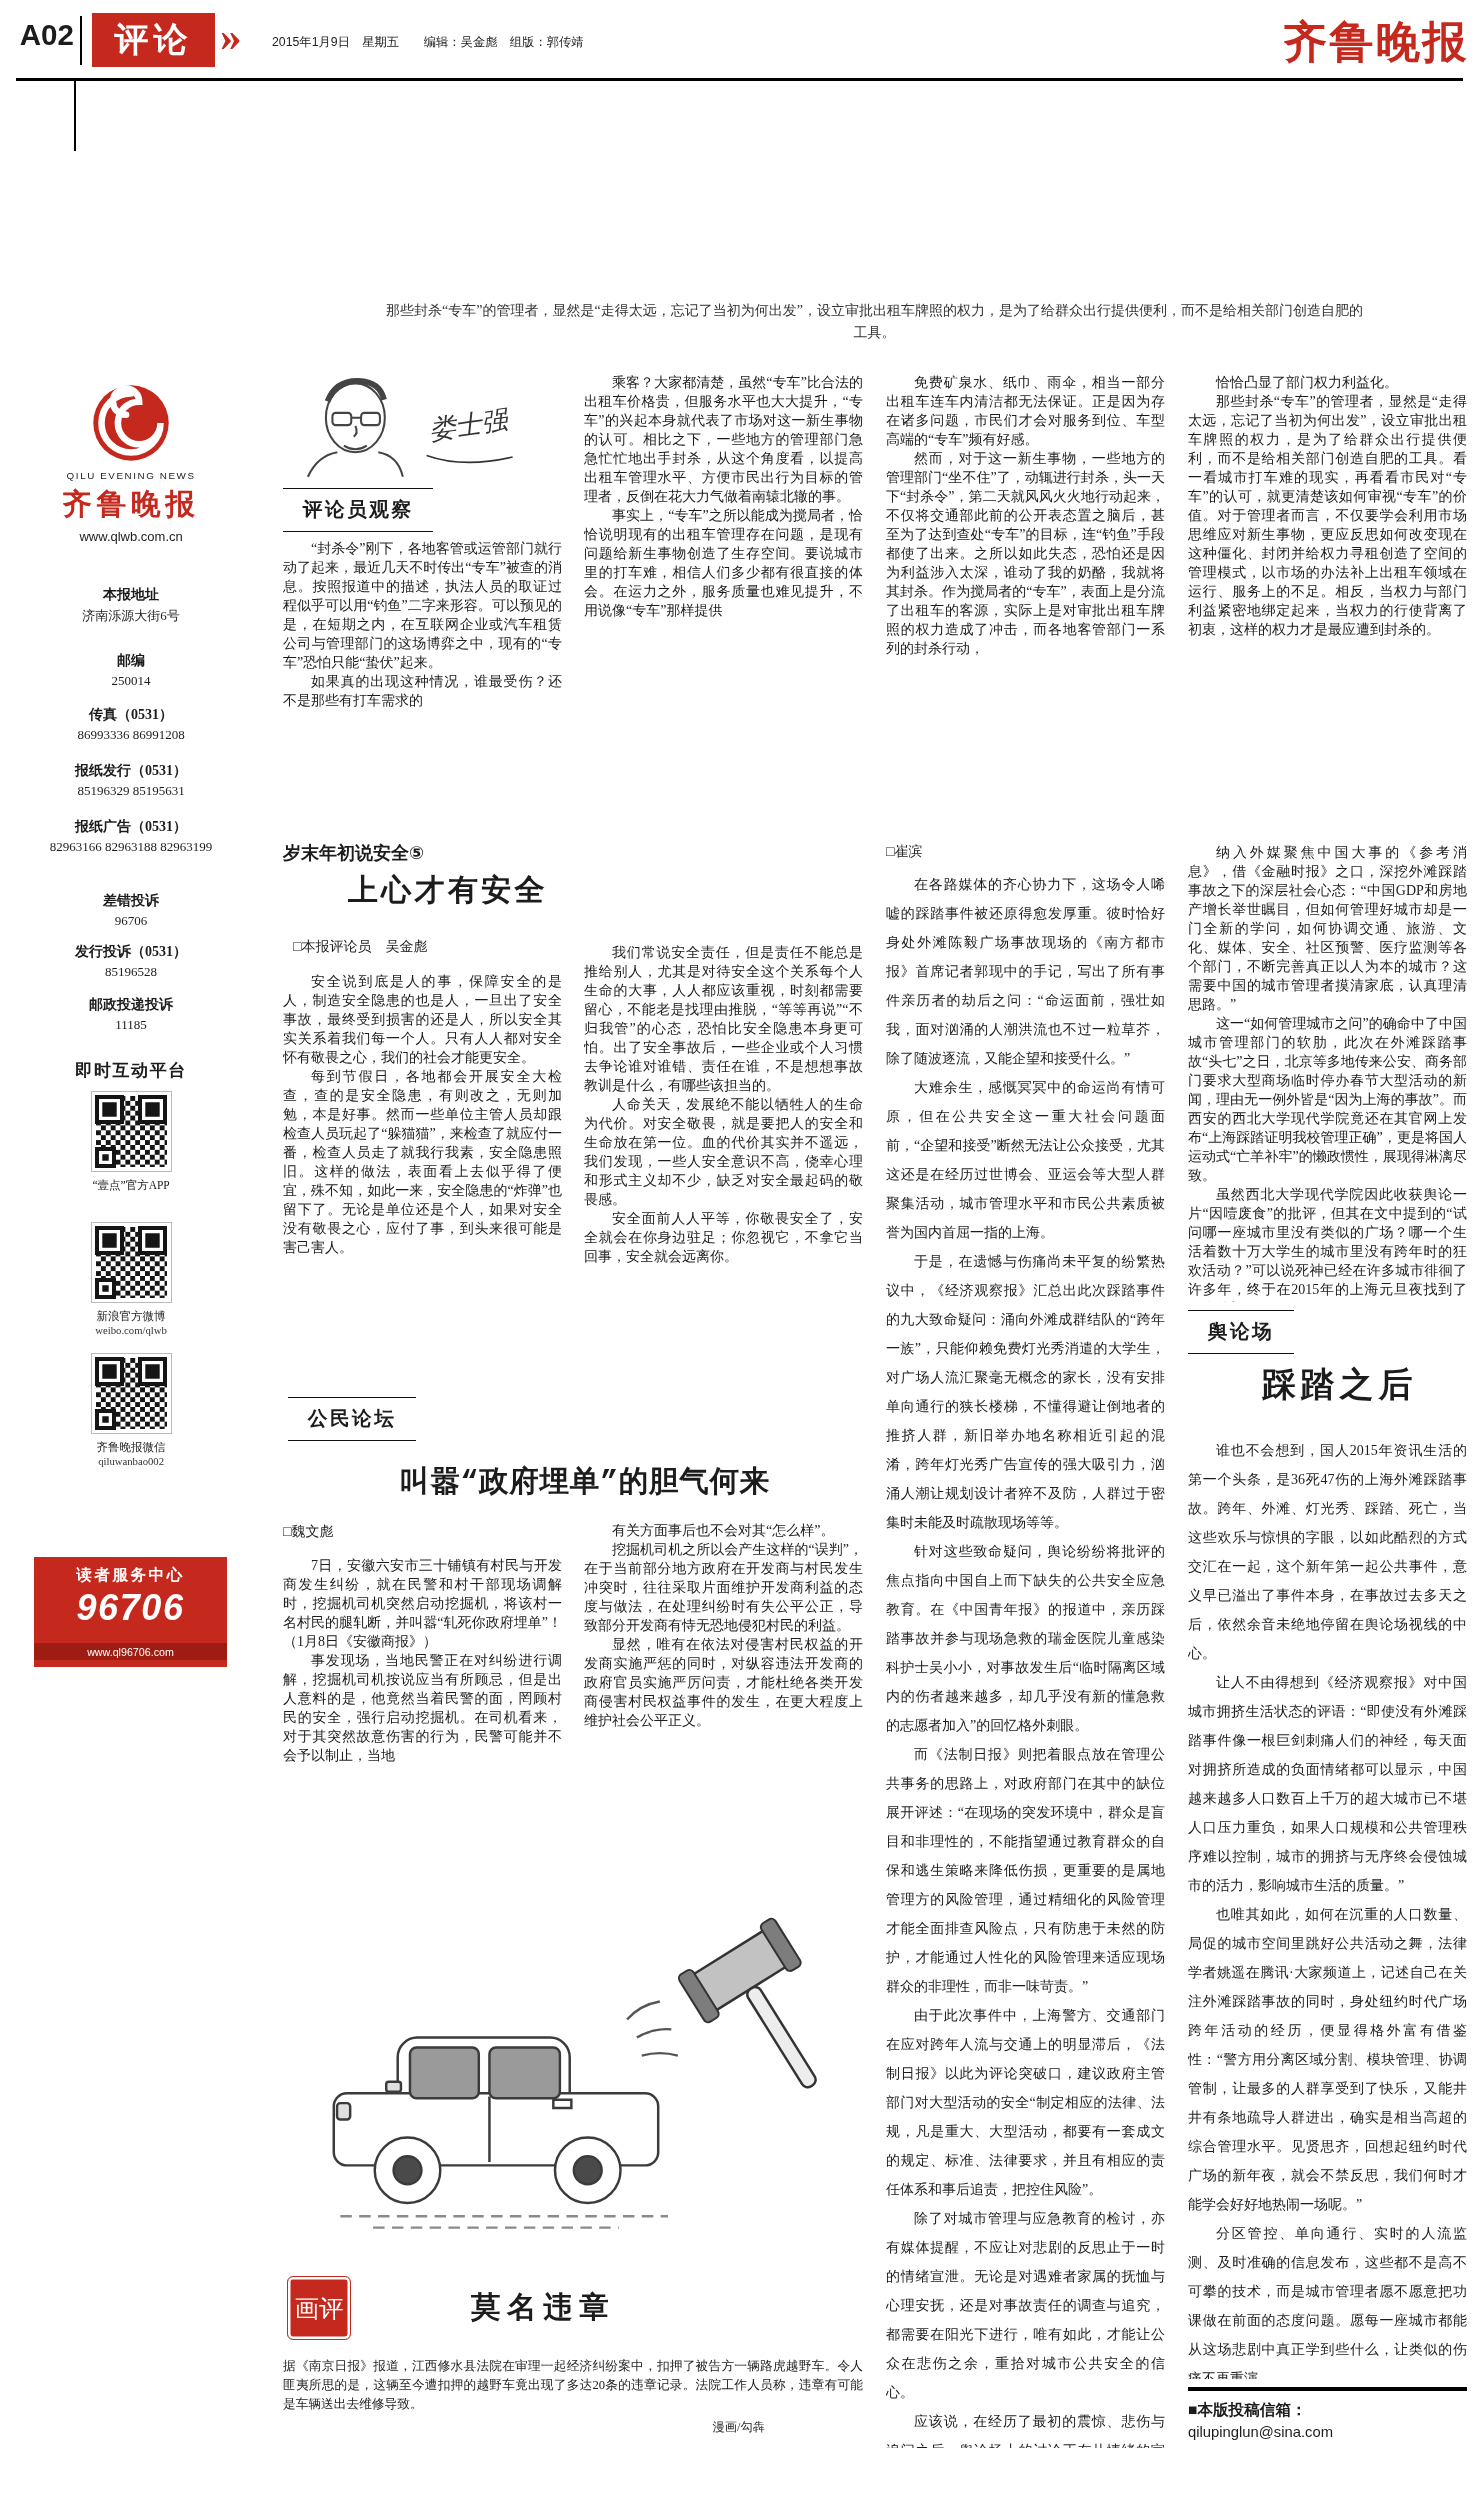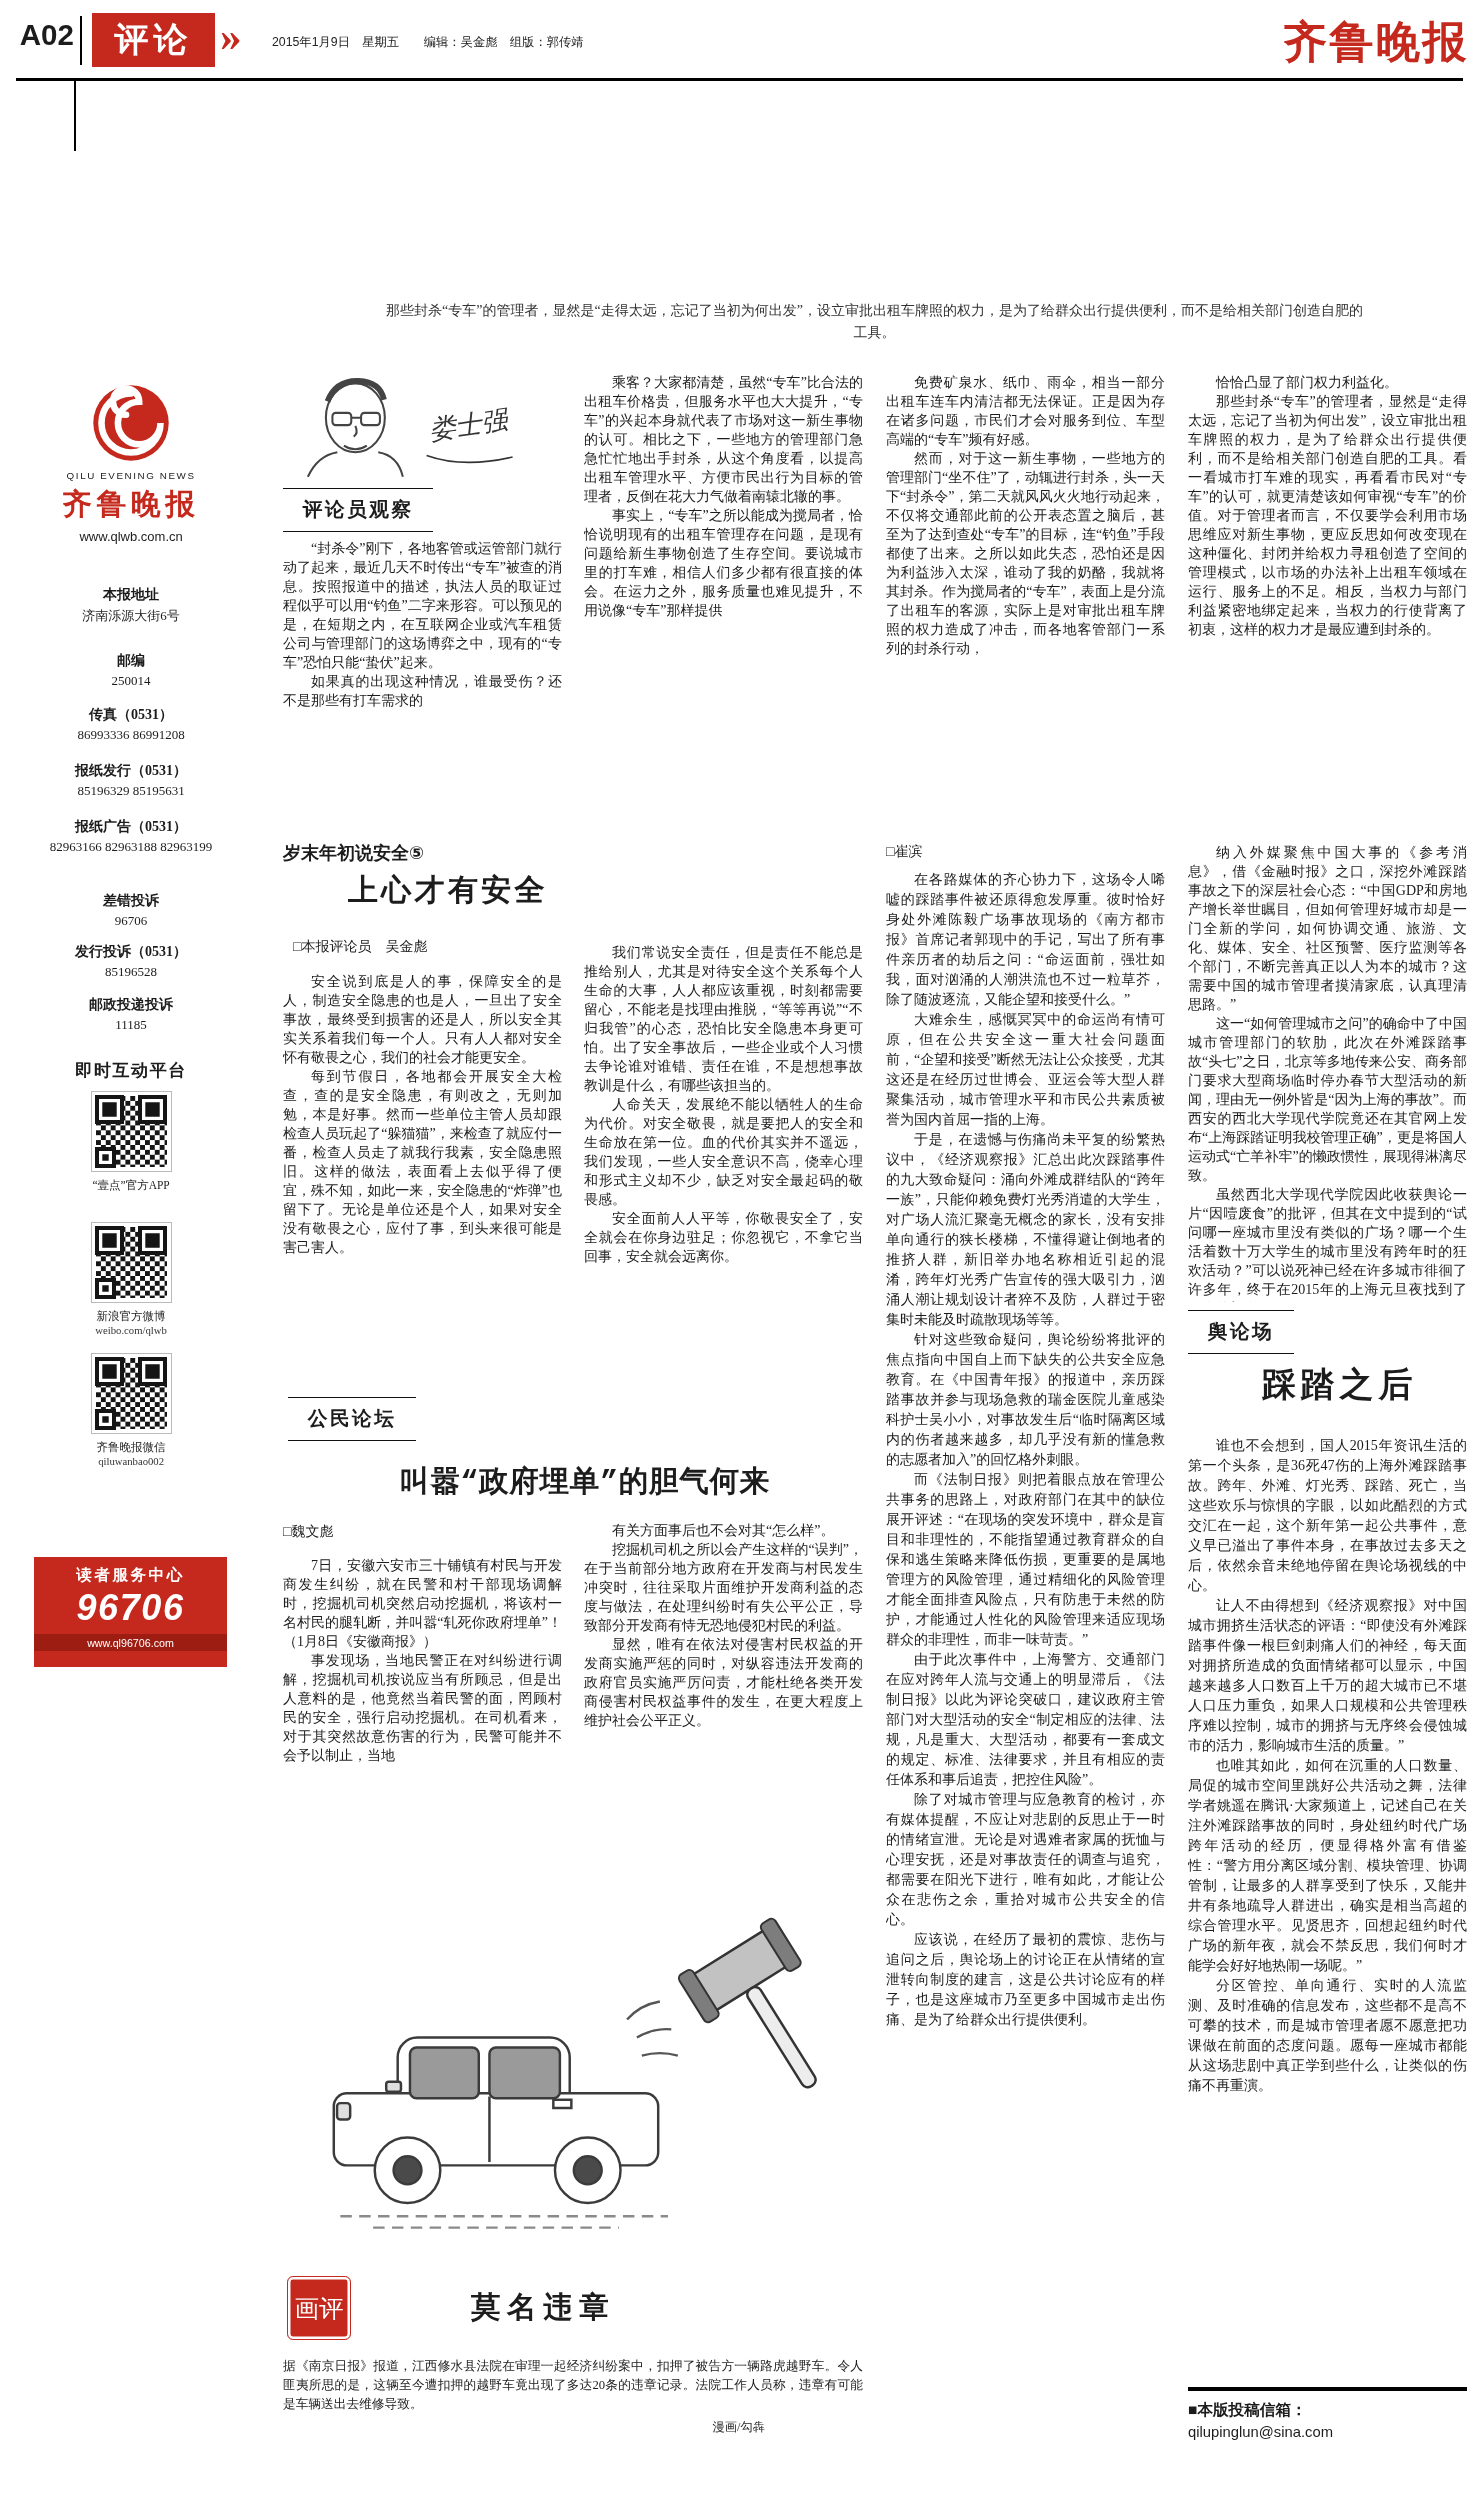--- a/index.html
+++ b/index.html
@@ -4,21 +4,21 @@
 <style>
   * { margin:0; padding:0; box-sizing:border-box; }
   html,body { background:#ffffff; }
   body { font-family:"Liberation Serif","DejaVu Serif",serif; color:#1c1c1c; }
   .page { position:relative; width:1478px; height:2500px; background:#fff; overflow:hidden; }
   .abs { position:absolute; }
   .sans { font-family:"Liberation Sans","DejaVu Sans",sans-serif; }
   .red { color:#c5281c; }
   .colblock { position:absolute; width:279px; font-size:14px; line-height:19px; text-align:justify; overflow:hidden; }
   .colblock p { text-indent:2em; }
-  .loose { line-height:20px; }
+  .loose { line-height:29px; }
   .tag { display:inline-block; border-top:1.6px solid #111; border-bottom:1.6px solid #111;
          padding:7.4px 19.7px; font-weight:bold; font-size:19.7px; letter-spacing:2.5px;
          font-family:"Liberation Sans","DejaVu Sans",sans-serif; }
   .byline { position:absolute; font-size:14px; }
   .headline-sub { position:absolute; font-weight:bold;
                   font-family:Liberation Mono, monospace;margin-left:12px; }
   
   .contact { position:absolute; left:24.6px; width:213px; text-align:center; }
   .c-label { font-weight:bold; font-size:14px; }
   .c-value { font-size:13px; margin-top:2.5px; }
@@ -31,21 +31,21 @@
   .qr::before { top:-0.8px; left:-0.8px; }
   .qr::after  { top:-0.8px; right:-0.8px; }
   .qr .fin    { bottom:-0.8px; left:-0.8px; }
   .qr-cap  { font-size:11.5px; margin-top:6.6px; text-align:center; }
   .qr-cap2 { font-size:10.7px; color:#333; text-align:center; }
   .service { position:absolute; left:34px; top:1557px; width:193px; height:110px;
              background:#c5281c; color:#fff; text-align:center; padding-top:8.2px; }
   .service-title { font-size:15.6px; font-weight:bold; letter-spacing:2.5px; }
   .service-number { font-size:36px; font-weight:bold; font-style:italic; letter-spacing:1.6px; line-height:44px;
                     font-family:"Liberation Sans","DejaVu Sans",sans-serif; }
-  .service-site { font-size:10.7px; background:#9e1d13; margin-top:4px; padding:2.5px 0;
+  .service-site { font-size:10.7px; background:#9e1d13; margin-top:13px; padding:2.5px 0;
                   font-family:"Liberation Sans","DejaVu Sans",sans-serif; }
   .rule { position:absolute; background:#000; }
   .caption { font-size:12.7px; line-height:19px; text-align:justify; }
   .credit { text-align:right; font-size:12.3px; margin-top:4.9px; padding-right:98px; }
 </style>
 </head>
 <body>
 
 <div class="page">
 

